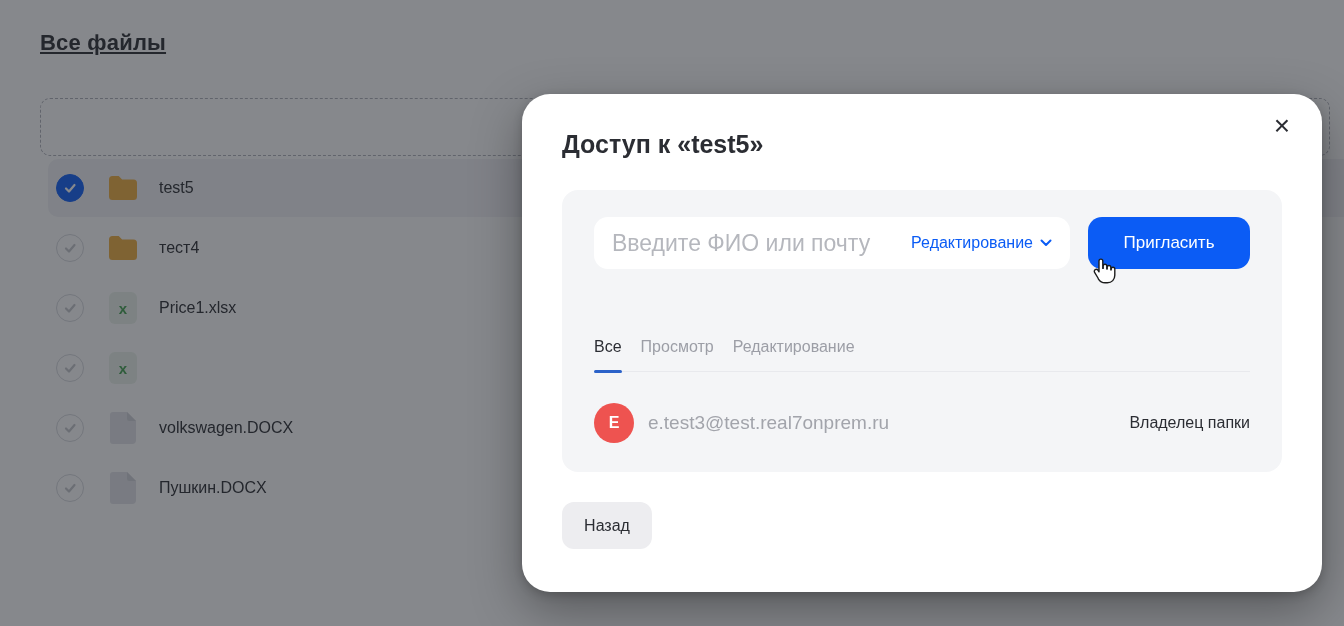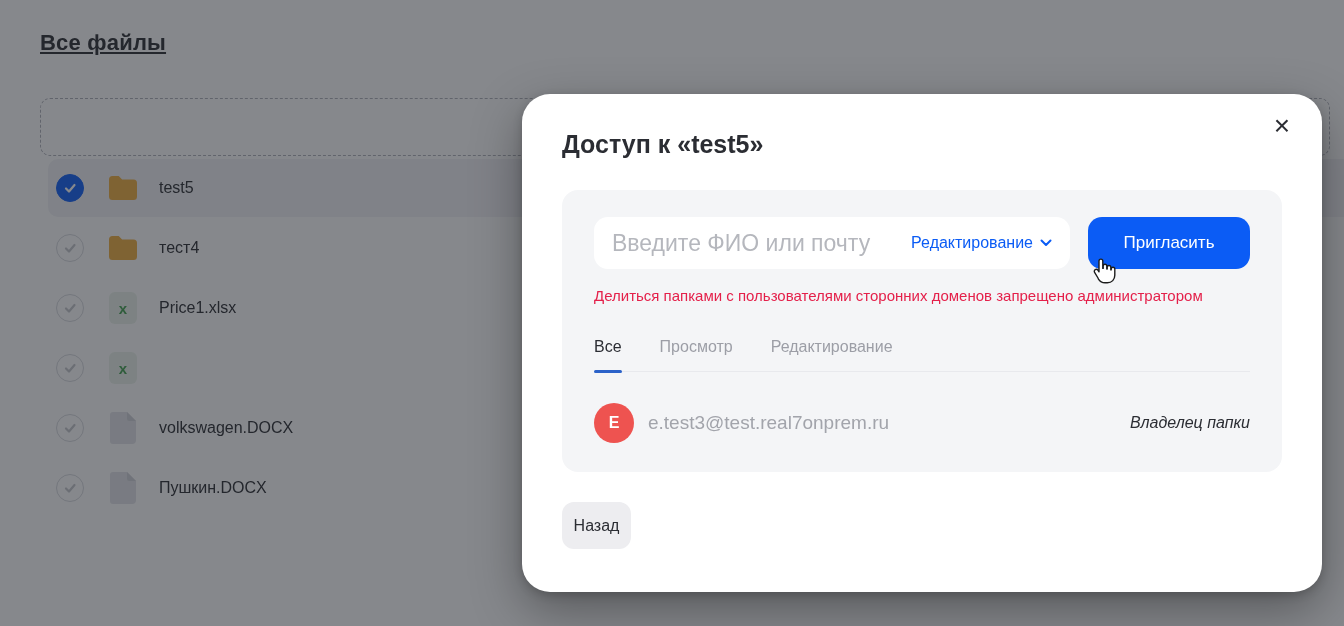--- a/index.html
+++ b/index.html
@@ -89,43 +89,43 @@
   .invite-btn {
     flex:0 0 162px; background:#0b5cf5; color:#fff; border:none; border-radius:14px;
     font-size:17px; font-weight:500; font-family:inherit; cursor:pointer;
   }
   .warning-text {
     position:absolute; left:32px; right:32px; top:97px;
     font-size:15px; color:#e4204a;
   }
   .tabs {
     position:absolute; left:32px; right:32px; top:148px;
-    display:flex; gap:38px; border-bottom:1px solid #e8e9ed;
+    display:flex; gap:19px; border-bottom:1px solid #e8e9ed;
   }
   .tab {
     position:relative; font-size:16px; color:#9c9ea6; padding-bottom:15px; cursor:pointer;
   }
   .tab.active { color:#2b2d33; }
   .tab.active::after {
     content:""; position:absolute; left:0; right:0; bottom:-2px; height:3px;
     background:#2b62c9; border-radius:2px;
   }
   .member-row {
     position:absolute; left:32px; right:32px; top:211px; height:44px;
     display:flex; align-items:center;
   }
   .avatar {
     width:40px; height:40px; border-radius:50%; background:#ee5350;
     color:#fff; font-size:16px; font-weight:700;
     display:flex; align-items:center; justify-content:center; flex:0 0 auto;
   }
   .member-email { margin-left:14px; font-size:19px; color:#a2a4ab; }
-  .member-role { margin-left:auto; font-size:16px; color:#2b2d33;font-style:italic; }
+  .member-role { margin-left:auto; font-size:16px; color:#2b2d33; }
   .back-btn {
-    position:absolute; left:40px; top:408px; width:69px; height:47px;
+    position:absolute; left:40px; top:408px; width:90px; height:47px;
     background:#ededf0; border:none; border-radius:12px;
     font-size:16px; color:#2b2d33; font-family:inherit; cursor:pointer;
   }
 
   
   .cursor { position:absolute; left:1087px; top:255px; z-index:30; pointer-events:none; }
 </style>
 </head>
 <body>
 
@@ -234,21 +234,20 @@
         <button class="perm-select">
           <span>Редактирование</span>
           <svg width="12" height="8" viewBox="0 0 12 8" fill="none" stroke="#0b5cf5" stroke-width="2" stroke-linecap="round" stroke-linejoin="round">
               <polyline points="1.5,1.5 6,6 10.5,1.5"></polyline>
             </svg>
         </button>
       </div>
       <button class="invite-btn">Пригласить</button>
     </div>
 
-    <div class="warning-text">Делиться папками с пользователями сторонних доменов запрещено администратором</div>
 
     <div class="tabs">
       <div class="tab active">Все</div>
       <div class="tab">Просмотр</div>
       <div class="tab">Редактирование</div>
     </div>
 
     <div class="member-row">
       <div class="avatar">E</div>
       <span class="member-email">e.test3@test.real7onprem.ru</span>

